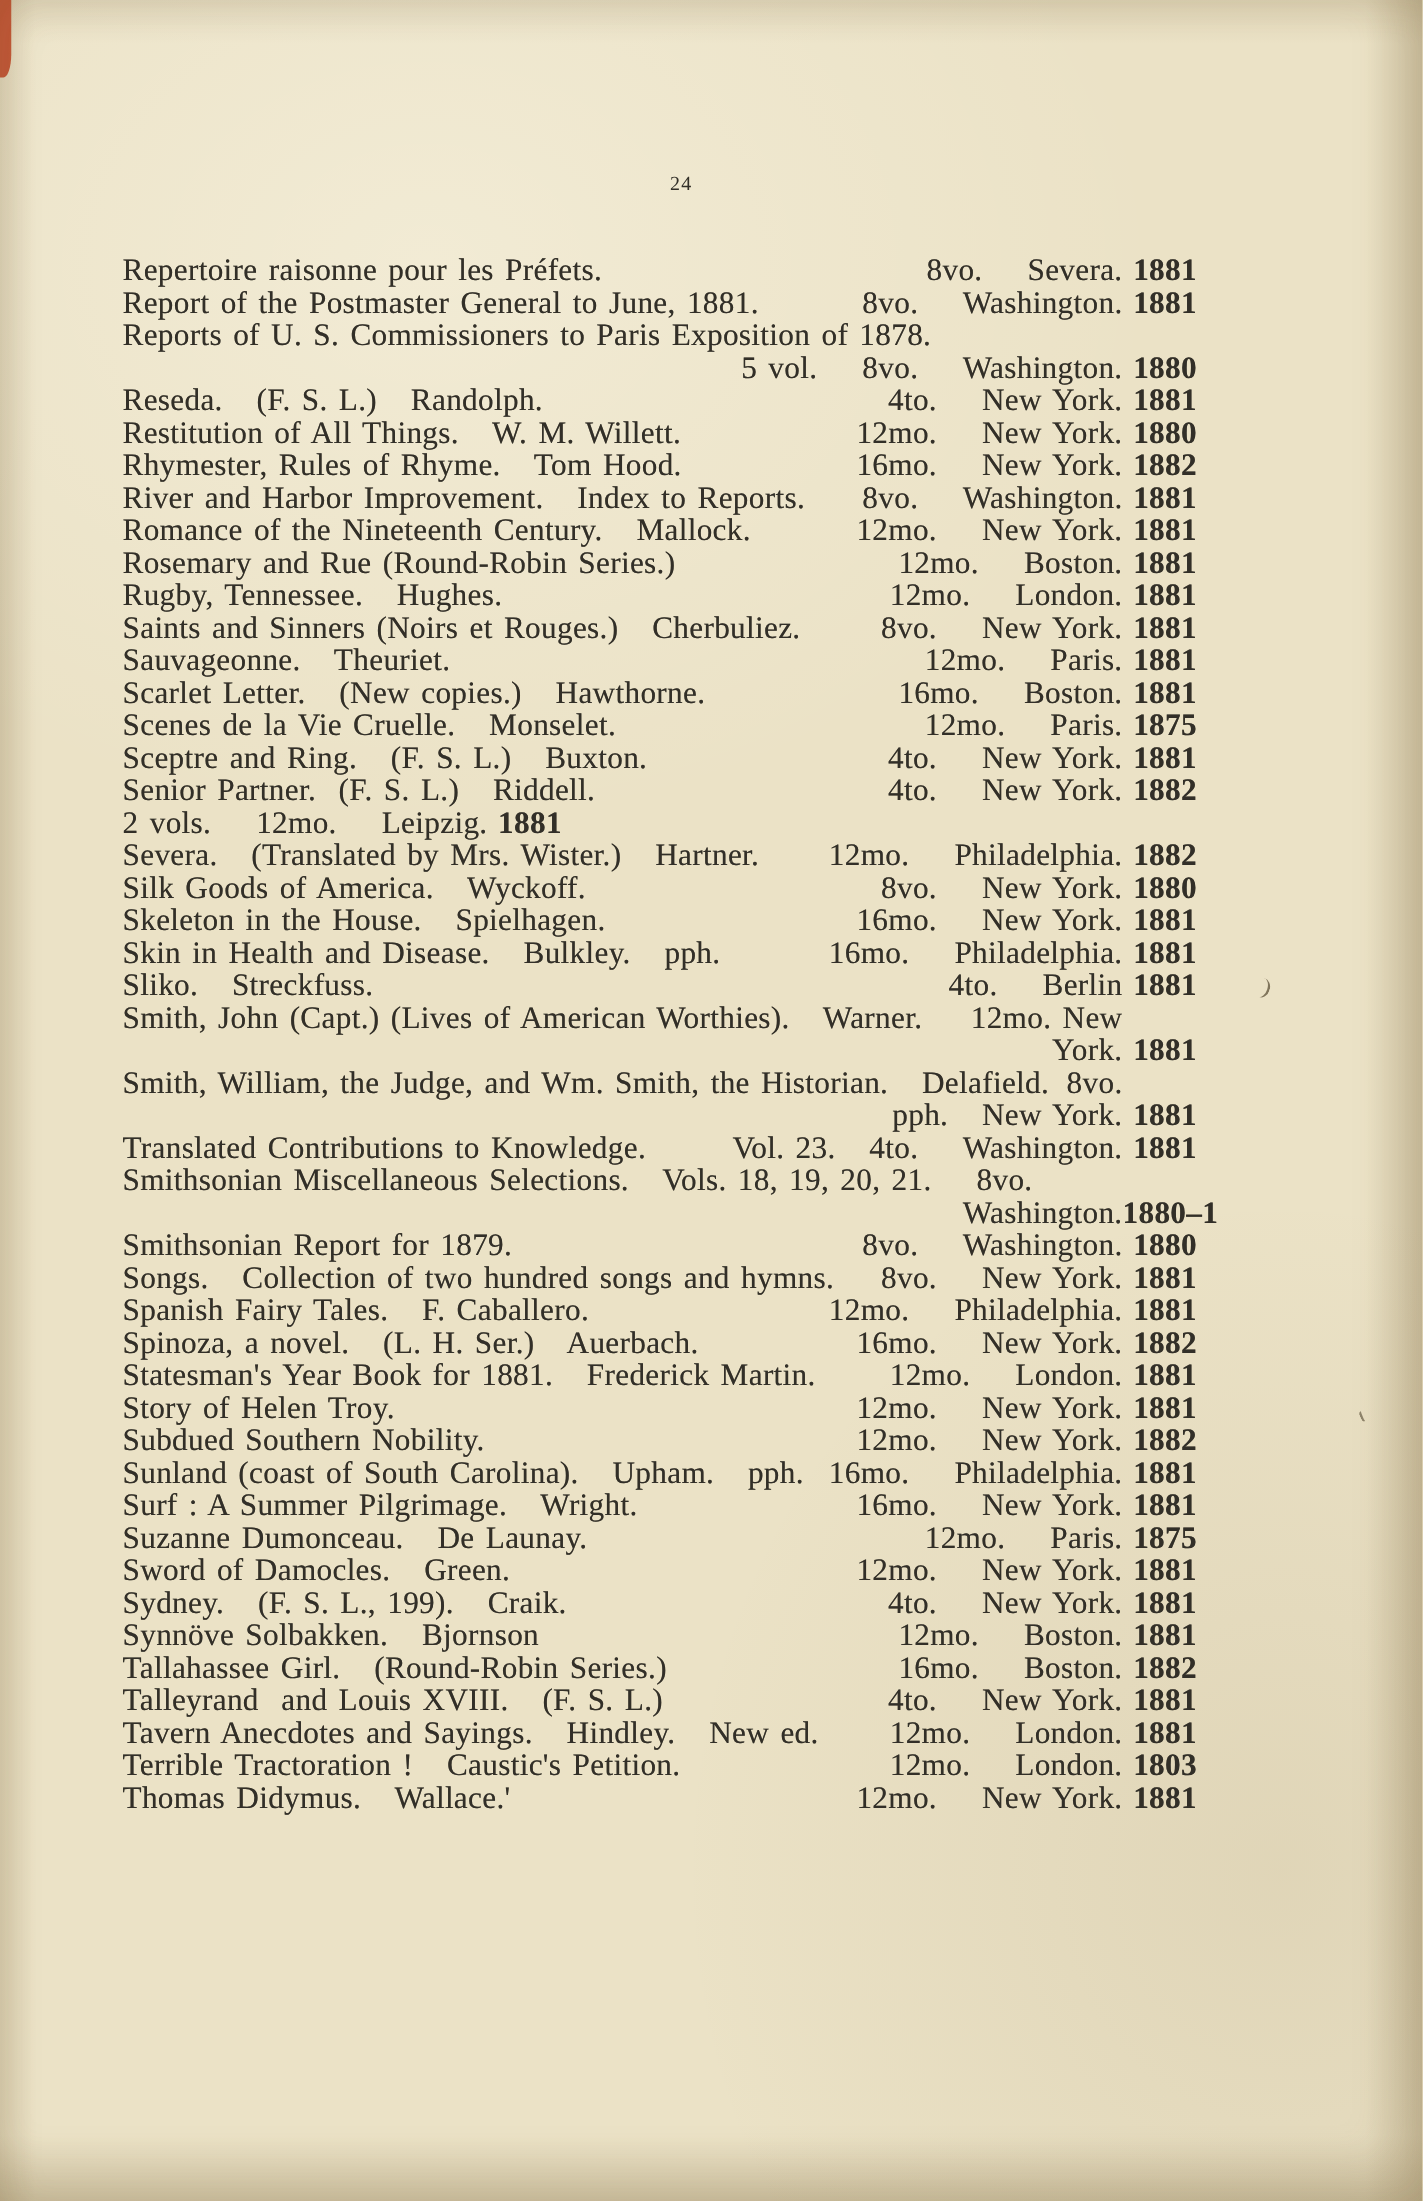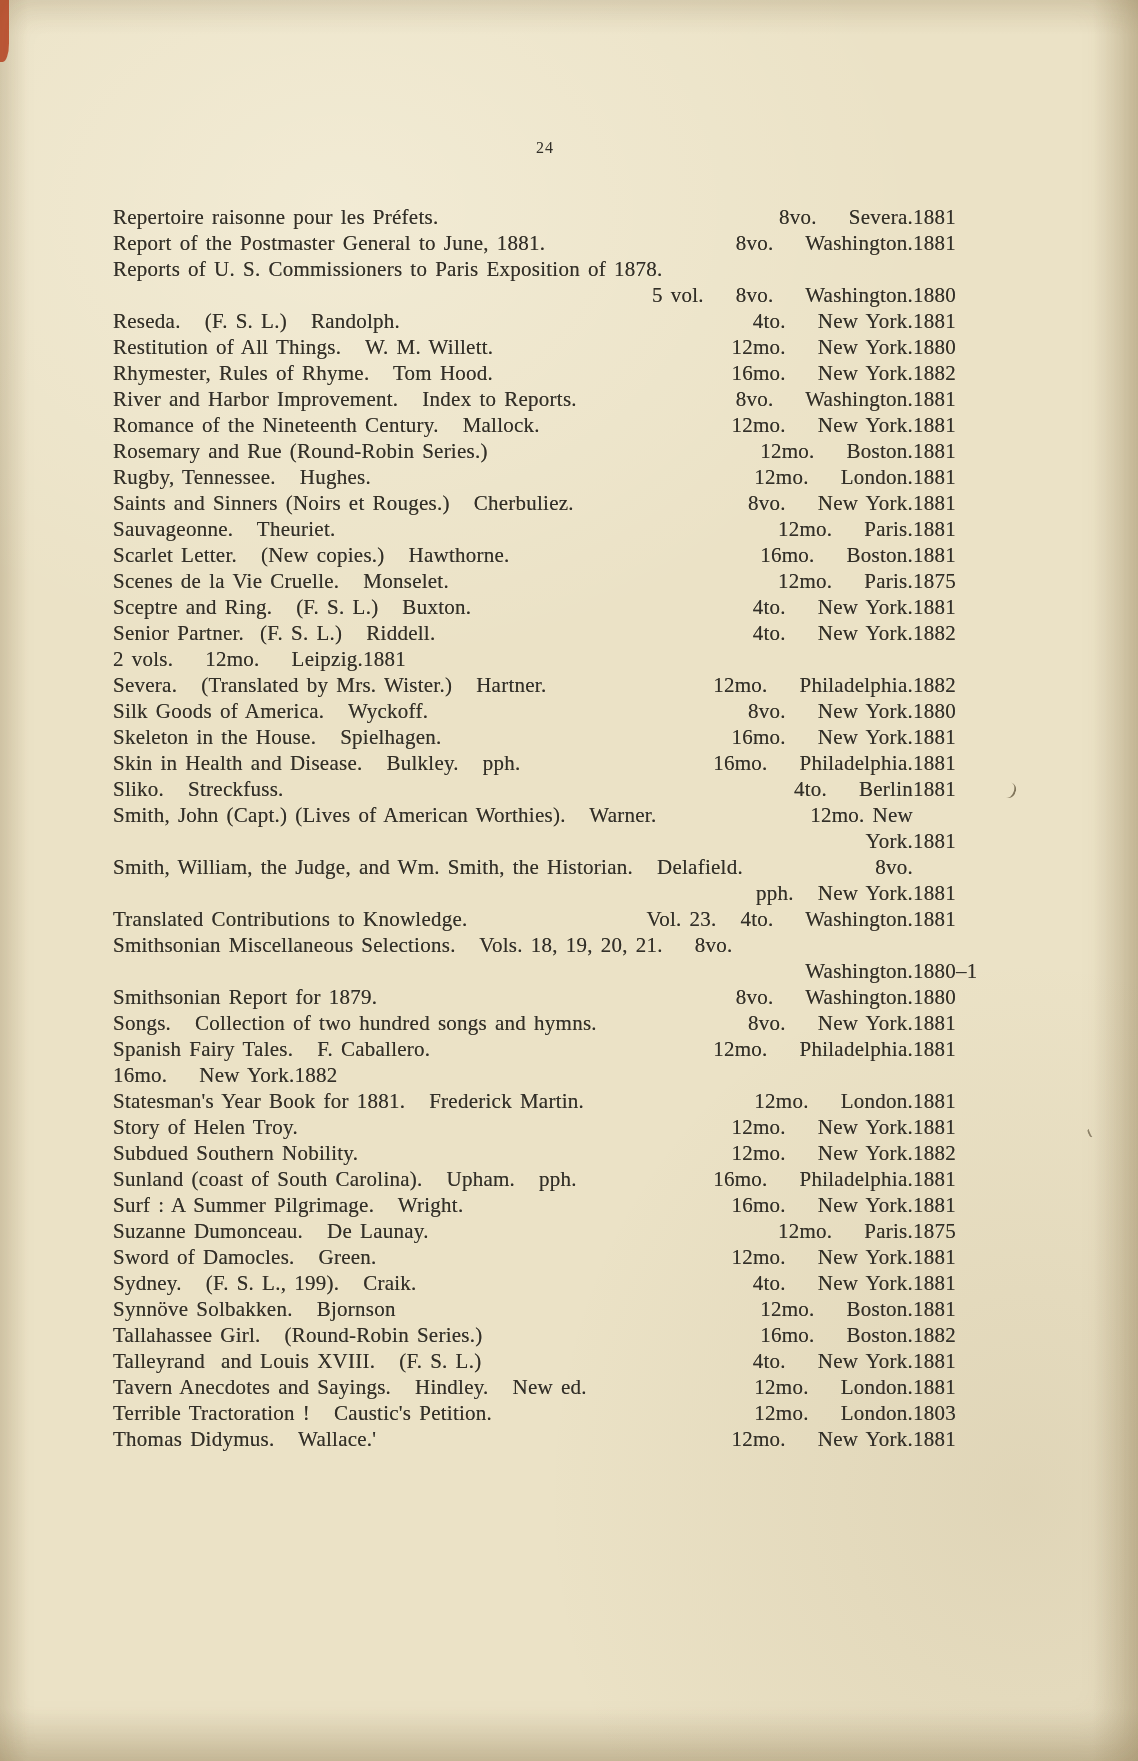--- a/index.html
+++ b/index.html
@@ -40,35 +40,35 @@
   }
   .page-number {
     position: absolute;
     top: 139px; left: 105px; width: 880px;
     text-align: center;
     font-size: 16px;
     letter-spacing: 1px;
   }
   .catalog {
     position: absolute;
-    top: 204px; left: 113px; width: 868px;
-    font-size: 21px;
+    top: 204px; left: 98px; width: 868px;
+    font-size: 25px;
     letter-spacing: 0.25px;
     word-spacing: 2.5px;
     text-shadow: 0 0 0.5px rgba(42,38,28,0.55);
   }
   .row {
     display: flex;
     align-items: baseline;
     height: 26px;
     line-height: 26px;
   }
   .c-title { flex: 1 1 auto; white-space: pre; text-align: left; }
   .c-mid   { flex: 0 0 auto; white-space: pre; text-align: right; }
-  .c-year  { flex: 0 0 68px; width: 68px; white-space: pre; text-align: left; }
+  .c-year  { flex: 0 0 68px; width: 68px; white-space: pre; text-align: center; font-weight: bold; }
   .speck-curl {
     position: absolute; left: 1002px; top: 782px;
     width: 12px; height: 16px;
     border-right: 2.5px solid rgba(70,58,34,0.65);
     border-radius: 50%;
     transform: rotate(18deg);
   }
   .speck-tick {
     position: absolute; left: 1088px; top: 1128px;
     width: 5px; height: 9px;
@@ -242,20 +242,21 @@
     <span class="c-title">Songs.   Collection of two hundred songs and hymns.</span>
     <span class="c-mid">8vo.    New York.</span>
     <span class="c-year">1881</span>
   </div>
       <div class="row">
     <span class="c-title">Spanish Fairy Tales.   F. Caballero.</span>
     <span class="c-mid">12mo.    Philadelphia.</span>
     <span class="c-year">1881</span>
   </div>
       <div class="row">
+    <span class="c-title">Spinoza, a novel.   (L. H. Ser.)   Auerbach.</span>
     <span class="c-mid">16mo.    New York.</span>
     <span class="c-year">1882</span>
   </div>
       <div class="row">
     <span class="c-title">Statesman's Year Book for 1881.   Frederick Martin.</span>
     <span class="c-mid">12mo.    London.</span>
     <span class="c-year">1881</span>
   </div>
       <div class="row">
     <span class="c-title">Story of Helen Troy.</span>

